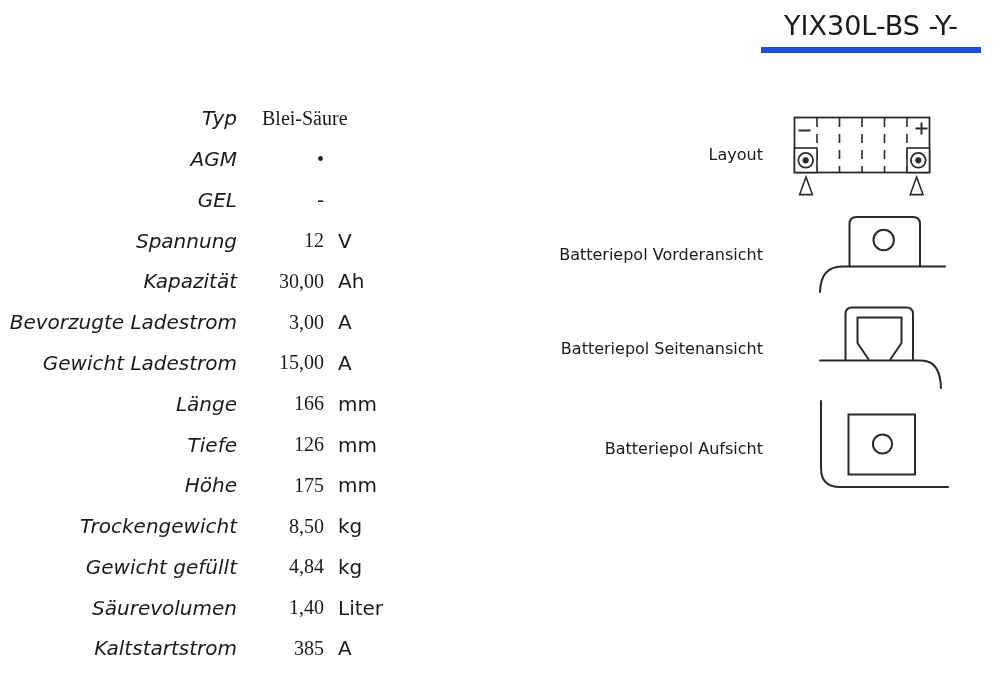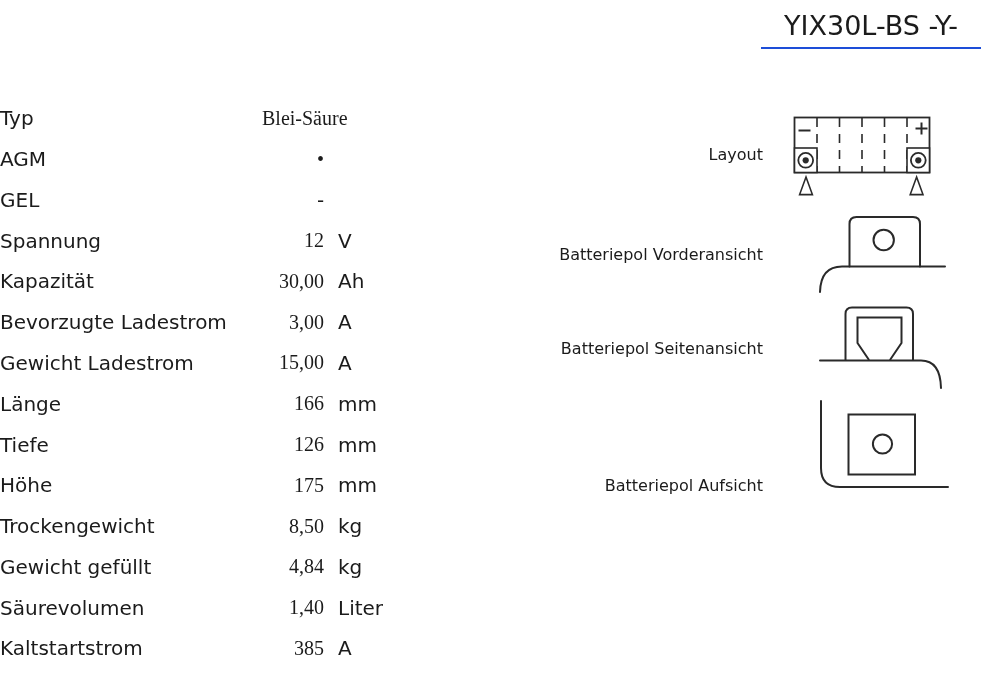--- a/index.html
+++ b/index.html
@@ -16,41 +16,43 @@
   
   .page-title {
     position: absolute;
     left: 761px;
     top: 9px;
     width: 220px;
     text-align: center;
     font-size: 27px;
     line-height: 34px;
     padding-bottom: 4px;
-    border-bottom: 2px solid #1d4ed8;
+    border-bottom: 6px solid #1d4ed8;
     white-space: nowrap;
   }
 
   
   .spec-table {
     position: absolute;
     left: 0;
     top: 98px;
     width: 430px;
   }
   .spec-row {
     display: flex;
     align-items: center;
     height: 40.77px;
     font-size: 20px;
   }
   .spec-label {
     width: 237px;
+    text-align: right;
     white-space: nowrap;
     flex-shrink: 0;
+    font-style: italic;
   }
   .spec-value {
     min-width: 62px;
     margin-left: 25px;
     text-align: right;
     white-space: nowrap;
     font-family: Liberation Serif, serif;
   }
   .spec-unit {
     margin-left: 14px;
@@ -63,21 +65,21 @@
     position: absolute;
     right: 237px;
     font-size: 16px;
     line-height: 28px;
     text-align: right;
     white-space: nowrap;
   }
   #layout-label { top: 141px; }
   #front-label  { top: 241px; }
   #side-label   { top: 335px; }
-  #top-label    { top: 435px; margin-top: 37px; }
+  #top-label    { top: 435px; }
 
   
   #diagram-svg {
     position: absolute;
     left: 0; top: 0;
     width: 1000px; height: 674px;
     pointer-events: none;
   }
 </style>
 </head>

